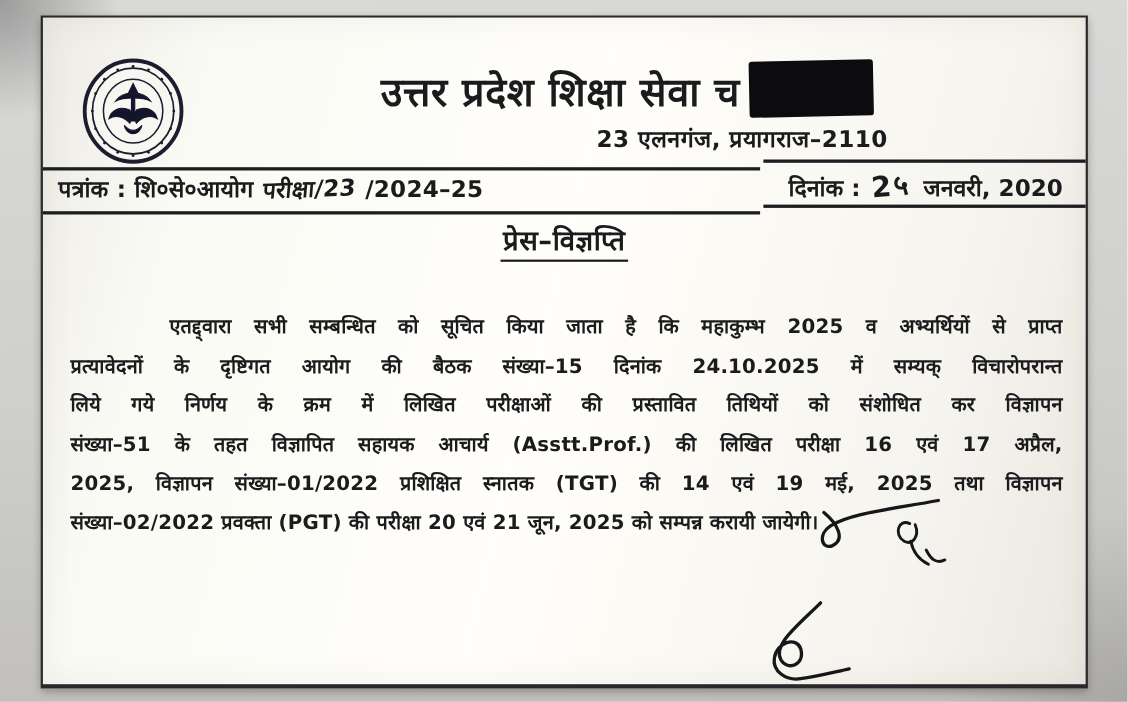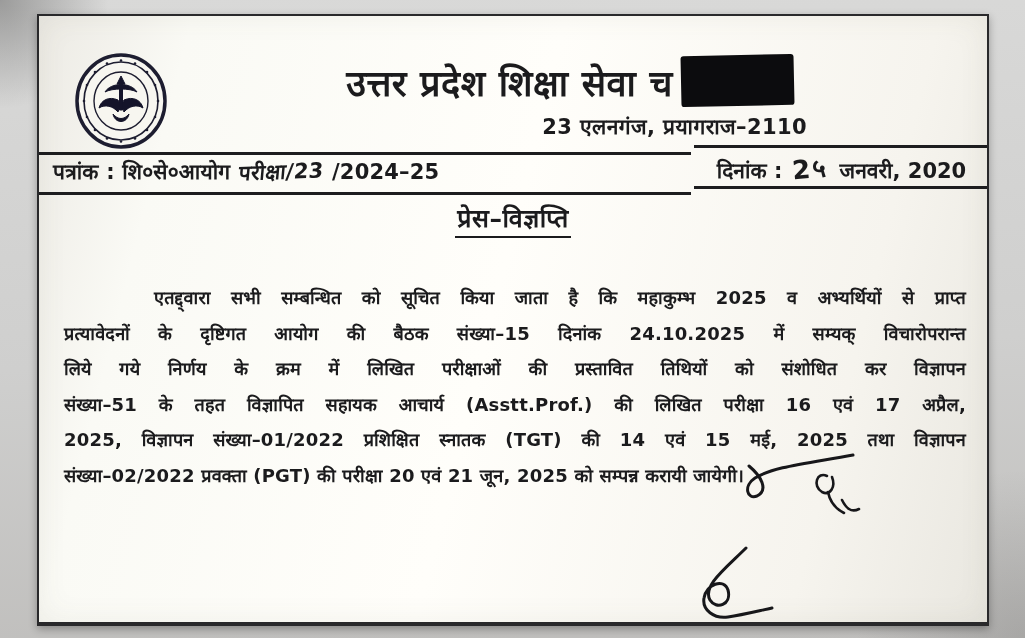--- a/index.html
+++ b/index.html
@@ -155,21 +155,21 @@
 
     <div class="press-title">
       <span>प्रेस–विज्ञप्ति</span>
     </div>
 
     <div class="body-text">
       <div class="body-line first">एतद्द्वारा सभी सम्बन्धित को सूचित किया जाता है कि महाकुम्भ 2025 व अभ्यर्थियों से प्राप्त</div>
       <div class="body-line">प्रत्यावेदनों के दृष्टिगत आयोग की बैठक संख्या–15 दिनांक 24.10.2025 में सम्यक् विचारोपरान्त</div>
       <div class="body-line">लिये गये निर्णय के क्रम में लिखित परीक्षाओं की प्रस्तावित तिथियों को संशोधित कर विज्ञापन</div>
       <div class="body-line">संख्या–51 के तहत विज्ञापित सहायक आचार्य (Asstt.Prof.) की लिखित परीक्षा 16 एवं 17 अप्रैल,</div>
-      <div class="body-line">2025, विज्ञापन संख्या–01/2022 प्रशिक्षित स्नातक (TGT) की 14 एवं 15 मई, 2025 तथा विज्ञापन</div>
+      <div class="body-line">2025, विज्ञापन संख्या–01/2022 प्रशिक्षित स्नातक (TGT) की 14 एवं 19 मई, 2025 तथा विज्ञापन</div>
       <div class="body-line last">संख्या–02/2022 प्रवक्ता (PGT) की परीक्षा 20 एवं 21 जून, 2025 को सम्पन्न करायी जायेगी।</div>
     </div>
 
     <div class="scribble" style="left:700px; top:430px;">
       <svg width="120" height="60" viewBox="0 0 120 60">
         <path d="M10 20 C22 30 30 44 18 50 C8 54 4 40 16 32 C34 21 64 18 114 9" stroke-width="3"></path>
       </svg>
     </div>
     <div class="scribble" style="left:752px; top:452px;">
       <svg width="90" height="52" viewBox="0 0 90 52">

